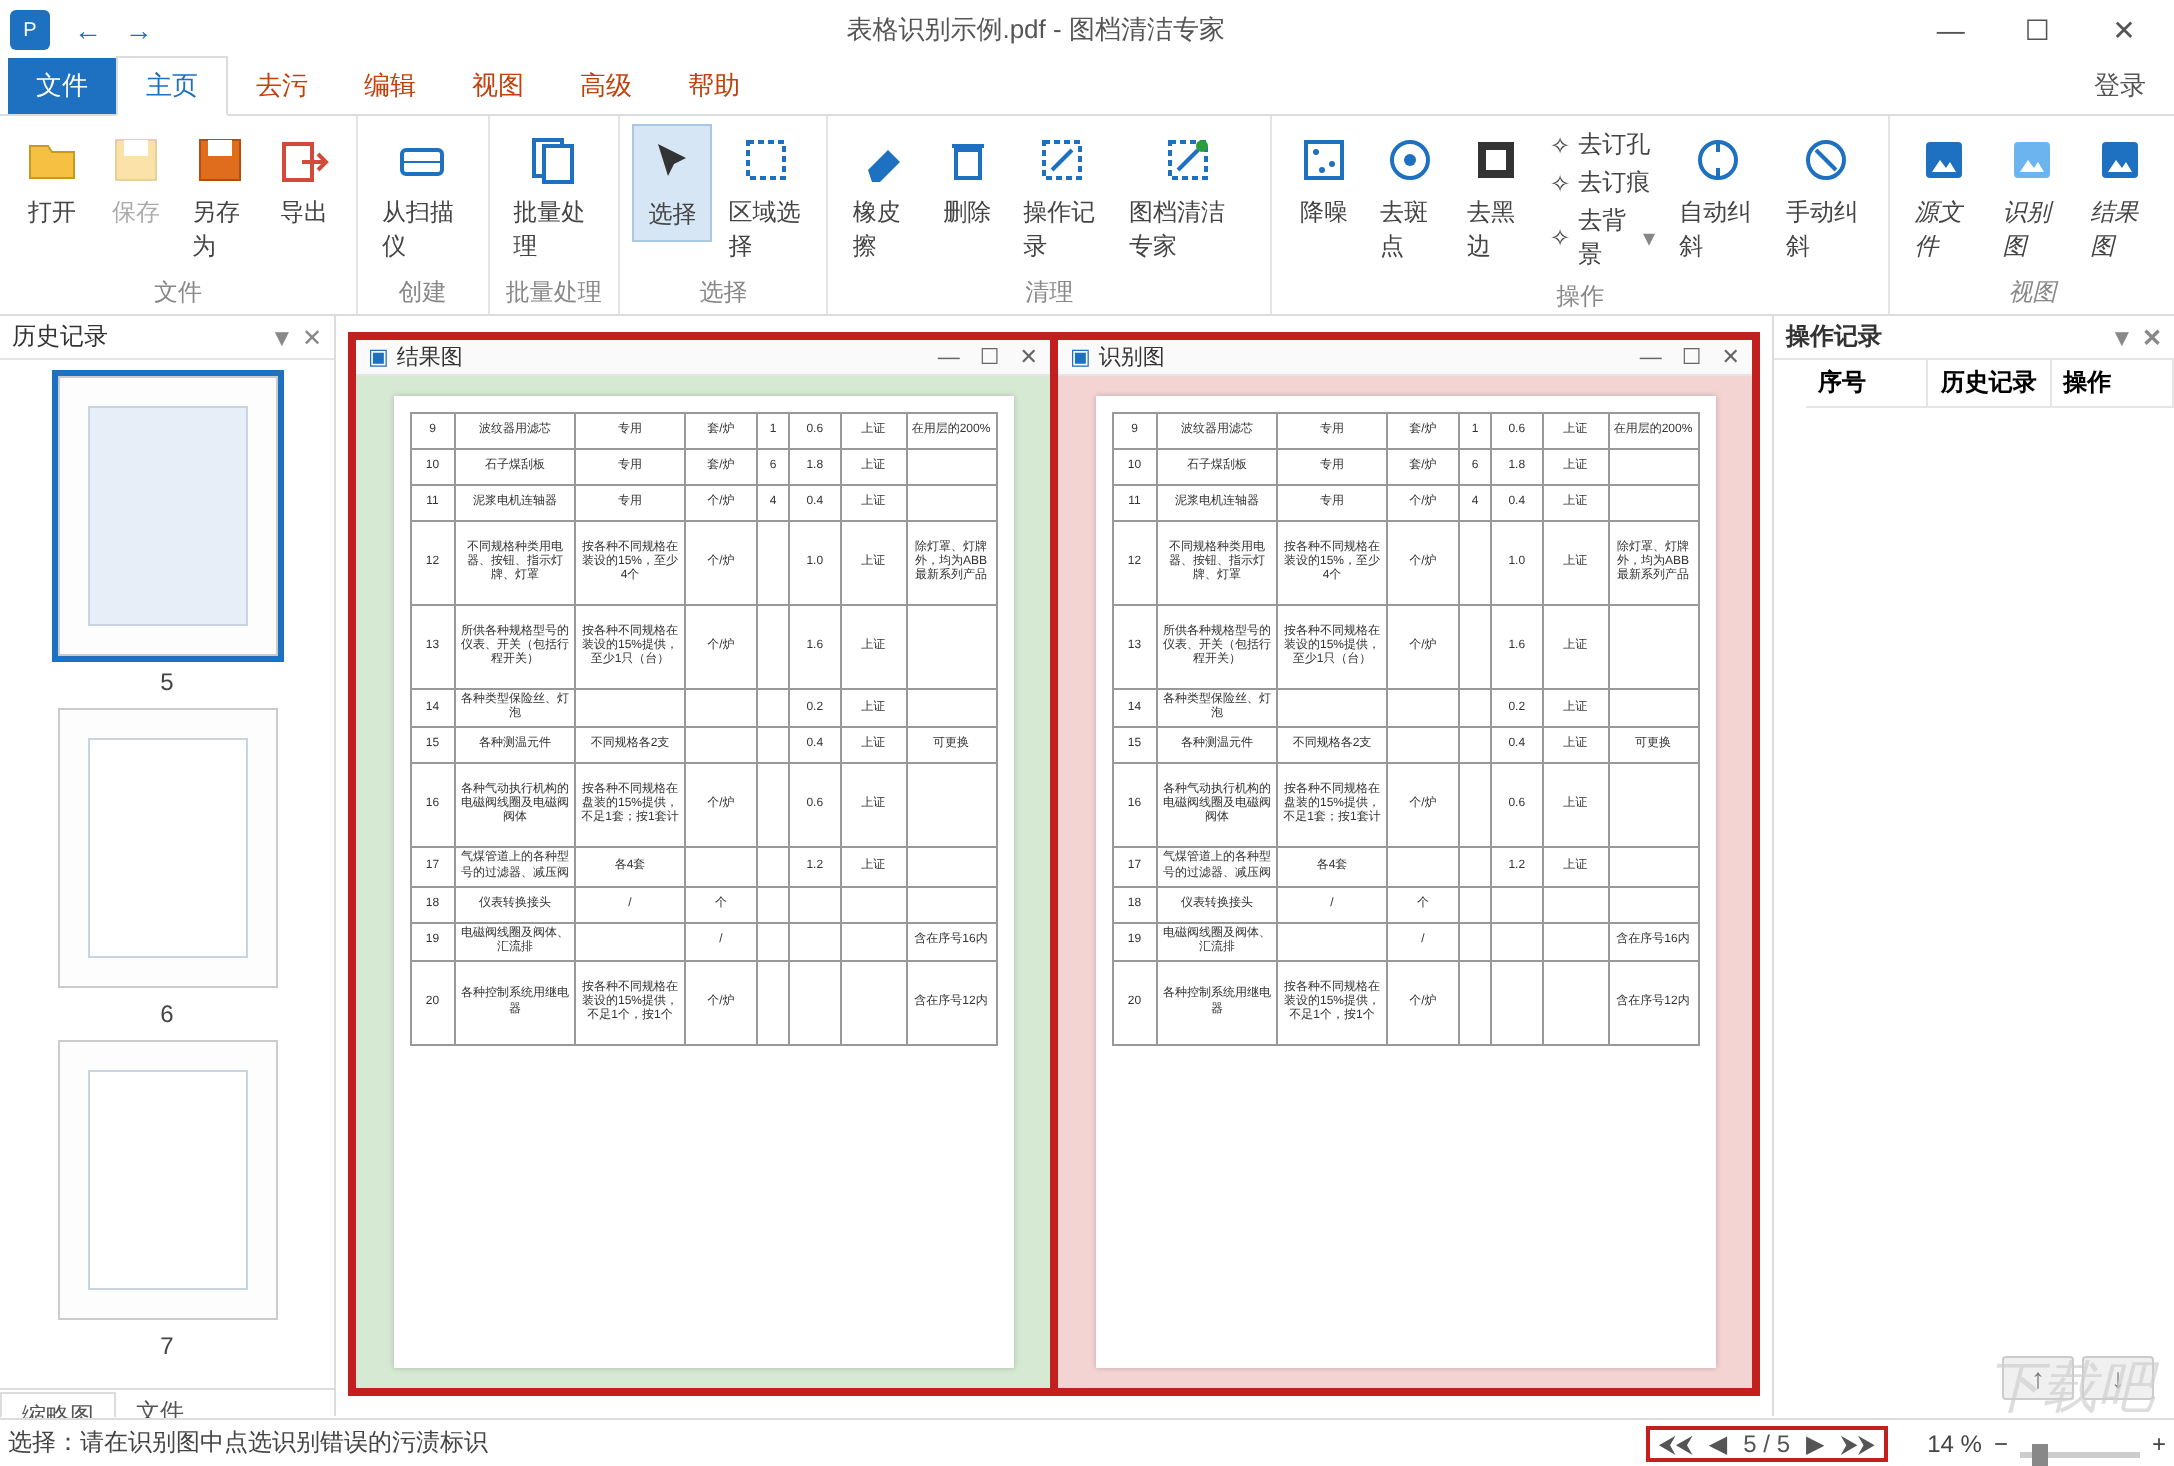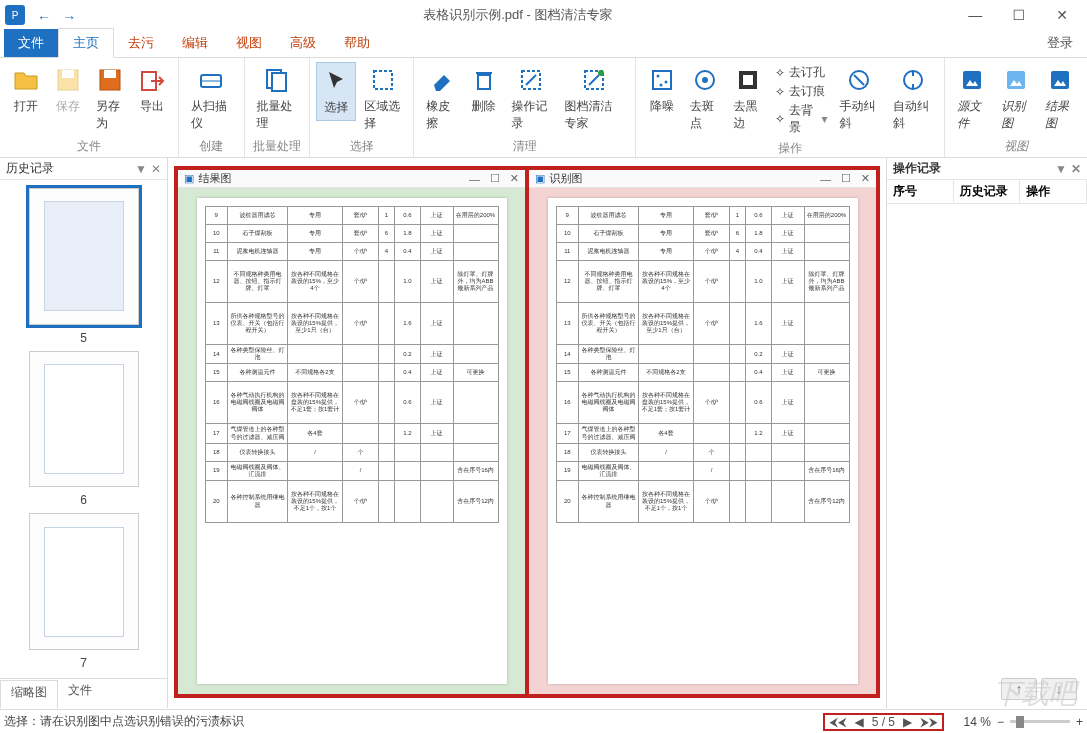--- a/index.html
+++ b/index.html
@@ -29,48 +29,48 @@
 .left-panel { width: 168px; border-right: 1px solid #dcdcdc; display:flex; flex-direction:column; }
 .panel-head { height: 22px; display:flex; align-items:center; padding:0 6px; border-bottom:1px solid #e5e5e5; font-size:12px; color:#333;}
 .panel-head .spacer{ flex:1;}
 .panel-head .ico{ color:#888; margin-left:4px; cursor:pointer;}
 .thumbs { flex:1; overflow:auto; padding:8px; display:flex; flex-direction:column; align-items:center; gap:6px;}
 .thumb { width:110px; height:140px; border:1px solid #ccc; background:#fdfdfd; display:flex; align-items:center; justify-content:center;}
 .thumb.sel { outline:3px solid #1e70c0;}
 .thumb-inner { width:80px; height:110px; background:#e8eef7; border:1px solid #c9d4e3;}
 .thumb-inner.white { background:#fff;}
 .thumb-num { color:#444; font-size:12px;}
-.left-tabs { height:30px; display:flex; border-top:1px solid #dcdcdc;}
+.left-tabs { height:14px; display:flex; border-top:1px solid #dcdcdc;}
 .left-tab { padding:3px 10px; color:#555; font-size:12px; cursor:pointer;}
 .left-tab.active { border:1px solid #dcdcdc; border-bottom:1px solid #fff; position:relative; top:1px; background:#fff;}
 .center-panel { flex:1; background:#fff; position:relative; border-right:1px solid #dcdcdc;}
 .comp-frame { position:absolute; left:6px; right:6px; top:8px; bottom:10px; border:4px solid #c21f1f; display:flex;}
 .comp-half { flex:1; display:flex; flex-direction:column; position:relative;}
 .comp-half:first-child { border-right:4px solid #c21f1f;}
 .comp-titlebar { height:18px; display:flex; align-items:center; padding:0 6px; font-size:11px; color:#333; border-bottom:1px solid #e5e5e5; background:#fafafa;}
 .comp-titlebar .spacer{flex:1;}
 .comp-titlebar .wc{ margin-left:10px; color:#666; cursor:pointer; font-size:11px;}
 .comp-body { flex:1; padding:10px; display:flex; align-items:stretch; justify-content:center;}
 .comp-body.green { background:#d6e9d3;}
 .comp-body.red { background:#f4d3d3;}
 .doc-page { background:#fff; width:310px; box-shadow:0 0 3px rgba(0,0,0,0.2); padding:8px; font-size:7px; color:#333; overflow:hidden;}
 .doc-table { width:100%; border-collapse:collapse;}
 .doc-table td { border:1px solid #999; padding:2px 2px; height:18px; text-align:center; vertical-align:middle; font-size:6px; line-height:1.2;}
 .doc-table td.tall { height:42px;}
 .right-panel { width:200px; display:flex; flex-direction:column;font-weight:bold;}
-.ops-head { display:flex; border-bottom:1px solid #e5e5e5; font-size:12px;}
+.ops-head { display:flex; border-bottom:1px solid #e5e5e5; font-size:12px;margin-left:16px;}
 .ops-head div { padding:3px 6px; border-right:1px solid #e5e5e5; flex:1;}
 .ops-body { flex:1; position:relative;}
 .nav-arrows-btm { position:absolute; bottom:8px; right:10px; display:flex; gap:4px;}
 .nav-arrow-big { width:36px; height:22px; background:#f0f0f0; border:1px solid #ccc; display:flex; align-items:center; justify-content:center; color:#777; cursor:pointer; border-radius:2px; font-size:14px;}
 .statusbar { position:absolute; bottom:0; left:0; right:0; height:24px; background:#fff; border-top:1px solid #dcdcdc; display:flex; align-items:center; font-size:12px; color:#444; padding:0 4px;}
 .statusbar .spacer{flex:1;}
 .pager { border:2px solid #c21f1f; display:flex; align-items:center; padding:0 4px; gap:8px;}
 .pager span{ cursor:pointer; color:#555;}
-.zoom { display:flex; align-items:center; gap:6px; margin-left:20px; color:#444;}
+.zoom { display:flex; align-items:flex-end; gap:6px; margin-left:20px; color:#444;}
 .zoom-bar { width:60px; height:3px; background:#ccc; position:relative;}
 .zoom-thumb { width:8px; height:12px; background:#888; position:absolute; left:6px; top:-4px;}
 .watermark { position:absolute; right:10px; bottom:20px; font-size:28px; color:#d0d0d0; font-style:italic; pointer-events:none; opacity:0.7;}
 svg { display:block;}
 </style>
 </head>
 <body>
 
 <div class="titlebar">
   <div class="app-icon">P</div>
@@ -271,33 +271,33 @@
         <div class="ribbon-list-item">
             <span>✧</span>
             <span>去背景</span>
             <span style="margin-left:4px;color:#888;">▾</span>
           </div>
       </div>
       <div class="ribbon-btn">
           <div class="ribbon-icon">
             <svg width="26" height="26">
               <circle cx="13" cy="13" r="9" fill="none" stroke="#1e70c0" stroke-width="2"></circle>
+              <path d="M13 4v5M13 17v5" stroke="#1e70c0" stroke-width="2"></path>
+            </svg>
+          </div>
+          <div class="ribbon-label">自动纠斜</div>
+        </div>
+      <div class="ribbon-btn">
+          <div class="ribbon-icon">
+            <svg width="26" height="26">
+              <circle cx="13" cy="13" r="9" fill="none" stroke="#1e70c0" stroke-width="2"></circle>
               <path d="M8 8l10 10" stroke="#1e70c0" stroke-width="2"></path>
             </svg>
           </div>
           <div class="ribbon-label">手动纠斜</div>
-        </div>
-      <div class="ribbon-btn">
-          <div class="ribbon-icon">
-            <svg width="26" height="26">
-              <circle cx="13" cy="13" r="9" fill="none" stroke="#1e70c0" stroke-width="2"></circle>
-              <path d="M13 4v5M13 17v5" stroke="#1e70c0" stroke-width="2"></path>
-            </svg>
-          </div>
-          <div class="ribbon-label">自动纠斜</div>
         </div>
     </div>
     <div class="ribbon-group-label">操作</div>
   </div>
   <div class="ribbon-group" style="border-right:none;font-style:italic;">
     <div class="ribbon-items">
       <div class="ribbon-btn">
           <div class="ribbon-icon">
             <svg width="26" height="26">
               <rect x="4" y="4" width="18" height="18" rx="2" fill="#1e70c0"></rect>

